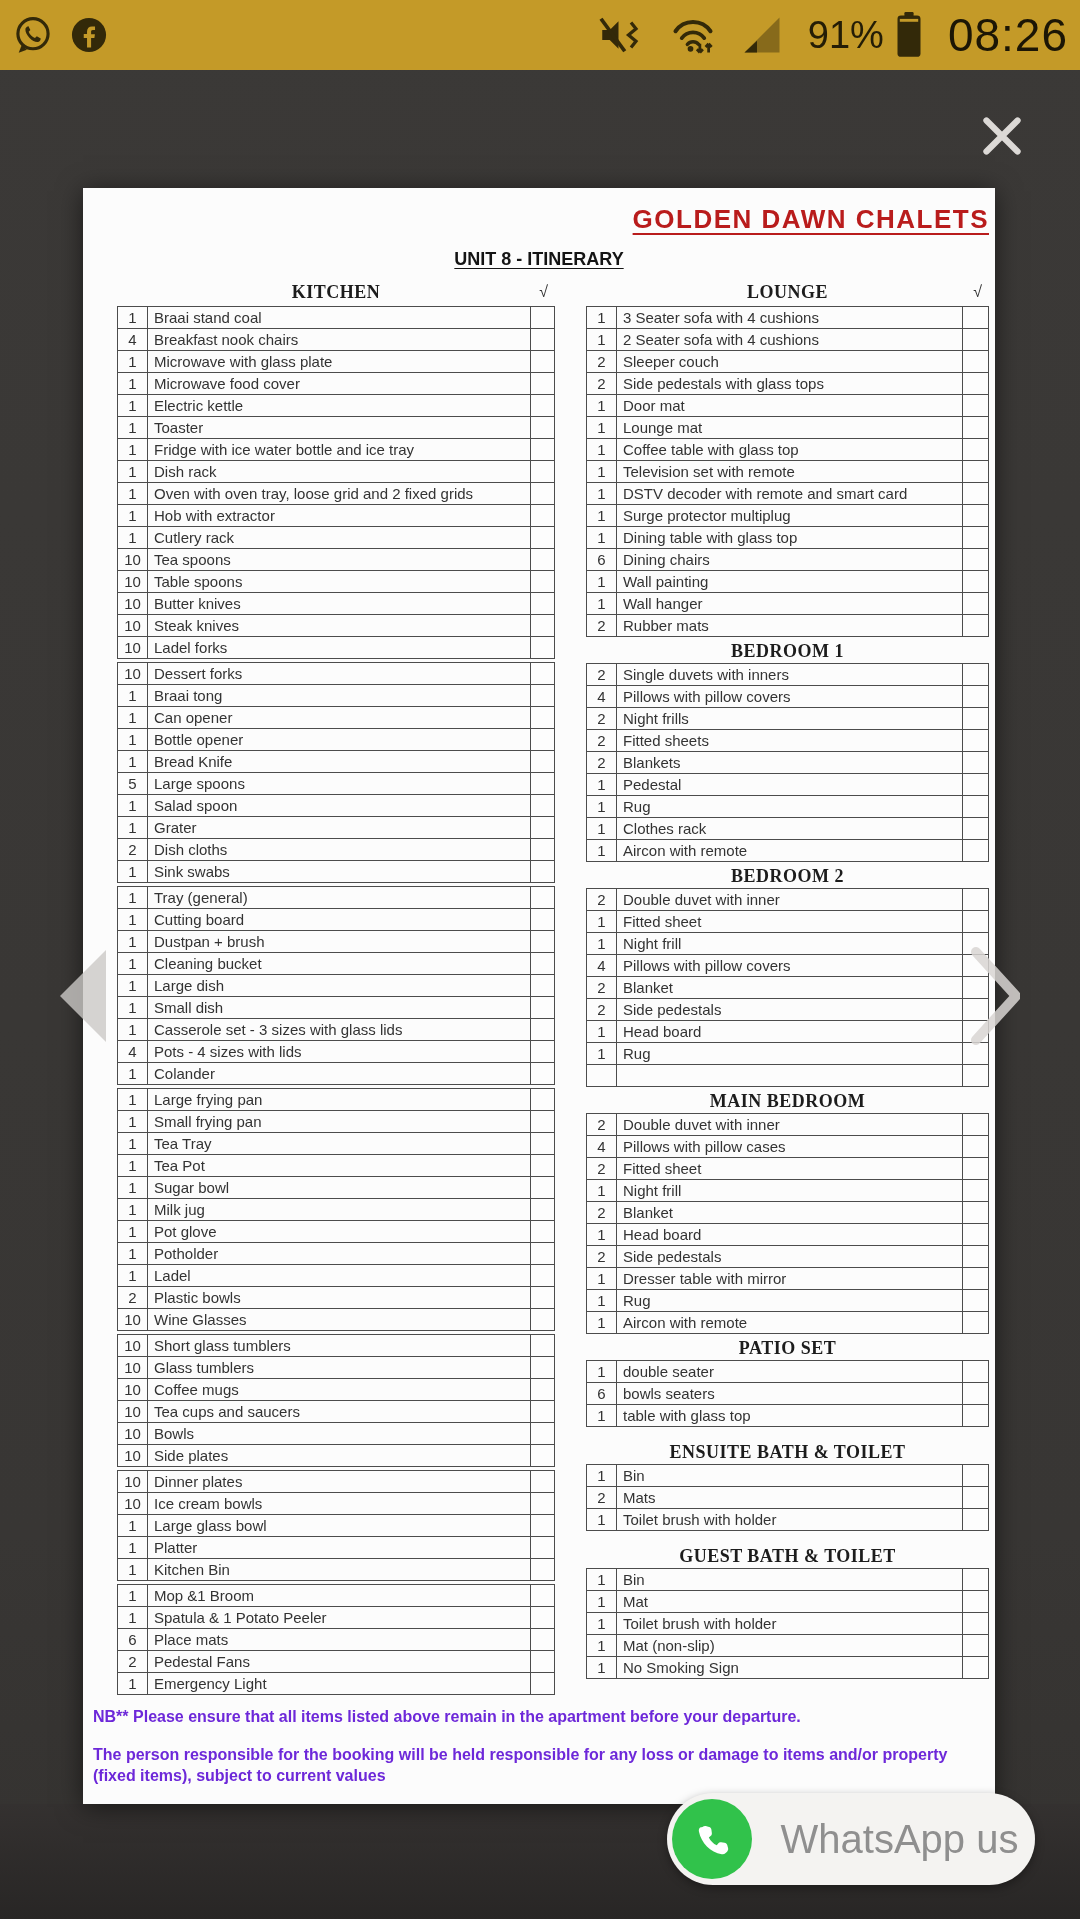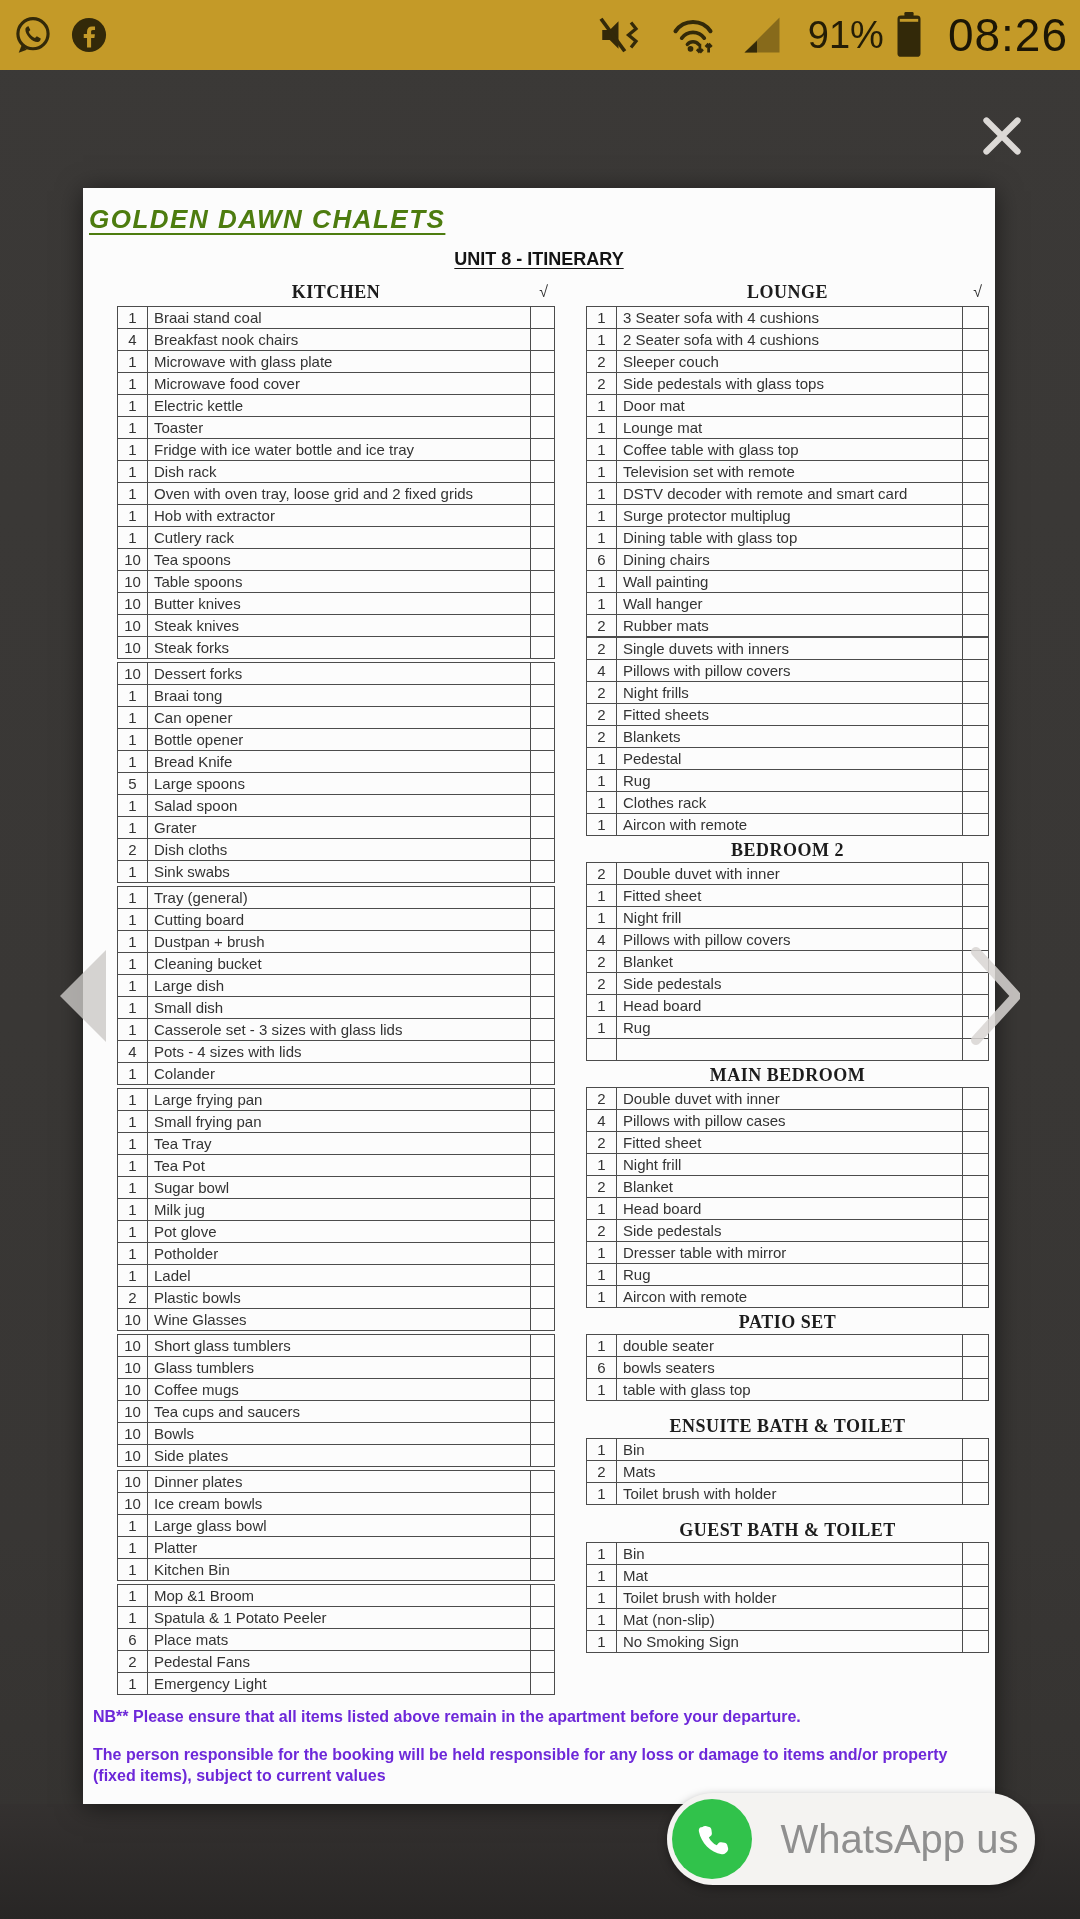--- a/index.html
+++ b/index.html
@@ -22,22 +22,22 @@
   .close-btn{position:absolute;top:108px;right:50px;width:56px;height:56px;z-index:40;cursor:pointer;}
   .nav-left{position:absolute;left:58px;top:946px;z-index:40;cursor:pointer;}
   .nav-right{position:absolute;right:60px;top:946px;z-index:40;cursor:pointer;}
   
   .doc{
     position:absolute;left:83px;top:188px;width:912px;height:1616px;
     background:#fcfcfc;box-shadow:0 3px 24px rgba(0,0,0,.55);
     padding:16px 6px 0 6px;box-sizing:border-box;z-index:20;color:#333;
   }
   .doc-title{
-    text-align:left;font-size:26px;font-weight:bold;letter-spacing:1.5px;color:#4d7c0f;
-    text-decoration:underline;text-underline-offset:5px;height:30px;line-height:30px;font-style:italic;
+    text-align:right;font-size:26px;font-weight:bold;letter-spacing:1.5px;color:#b91c1c;
+    text-decoration:underline;text-underline-offset:5px;height:30px;line-height:30px;
   }
   .doc-subtitle{
     margin-top:14px;text-align:center;font-size:18px;font-weight:bold;color:#141414;
     text-decoration:underline;text-underline-offset:3px;height:22px;line-height:22px;
   }
   .columns{display:flex;margin-top:10px;}
   .colL{width:438px;margin-left:28px;}
   .colR{width:403px;margin-left:auto;}
   .col-head{position:relative;height:26px;}
   .ch-title,.sec-head{
@@ -232,21 +232,21 @@
               <div class="item">Butter knives</div>
               <div class="chk"></div>
             </div>
             <div class="trow">
               <div class="qty">10</div>
               <div class="item">Steak knives</div>
               <div class="chk"></div>
             </div>
             <div class="trow">
               <div class="qty">10</div>
-              <div class="item">Steak forks</div>
+              <div class="item">Ladel forks</div>
               <div class="chk"></div>
             </div>
           </div>
           <div class="ttable lgroup">
             <div class="trow">
               <div class="qty">10</div>
               <div class="item">Dessert forks</div>
               <div class="chk"></div>
             </div>
             <div class="trow">
@@ -564,20 +564,21 @@
               <div class="qty">1</div>
               <div class="item">Wall hanger</div>
               <div class="chk"></div>
             </div>
             <div class="trow">
               <div class="qty">2</div>
               <div class="item">Rubber mats</div>
               <div class="chk"></div>
             </div>
           </div>
+          <div class="sec-head">BEDROOM 1</div>
           <div class="ttable">
             <div class="trow">
               <div class="qty">2</div>
               <div class="item">Single duvets with inners</div>
               <div class="chk"></div>
             </div>
             <div class="trow">
               <div class="qty">4</div>
               <div class="item">Pillows with pillow covers</div>
               <div class="chk"></div>

